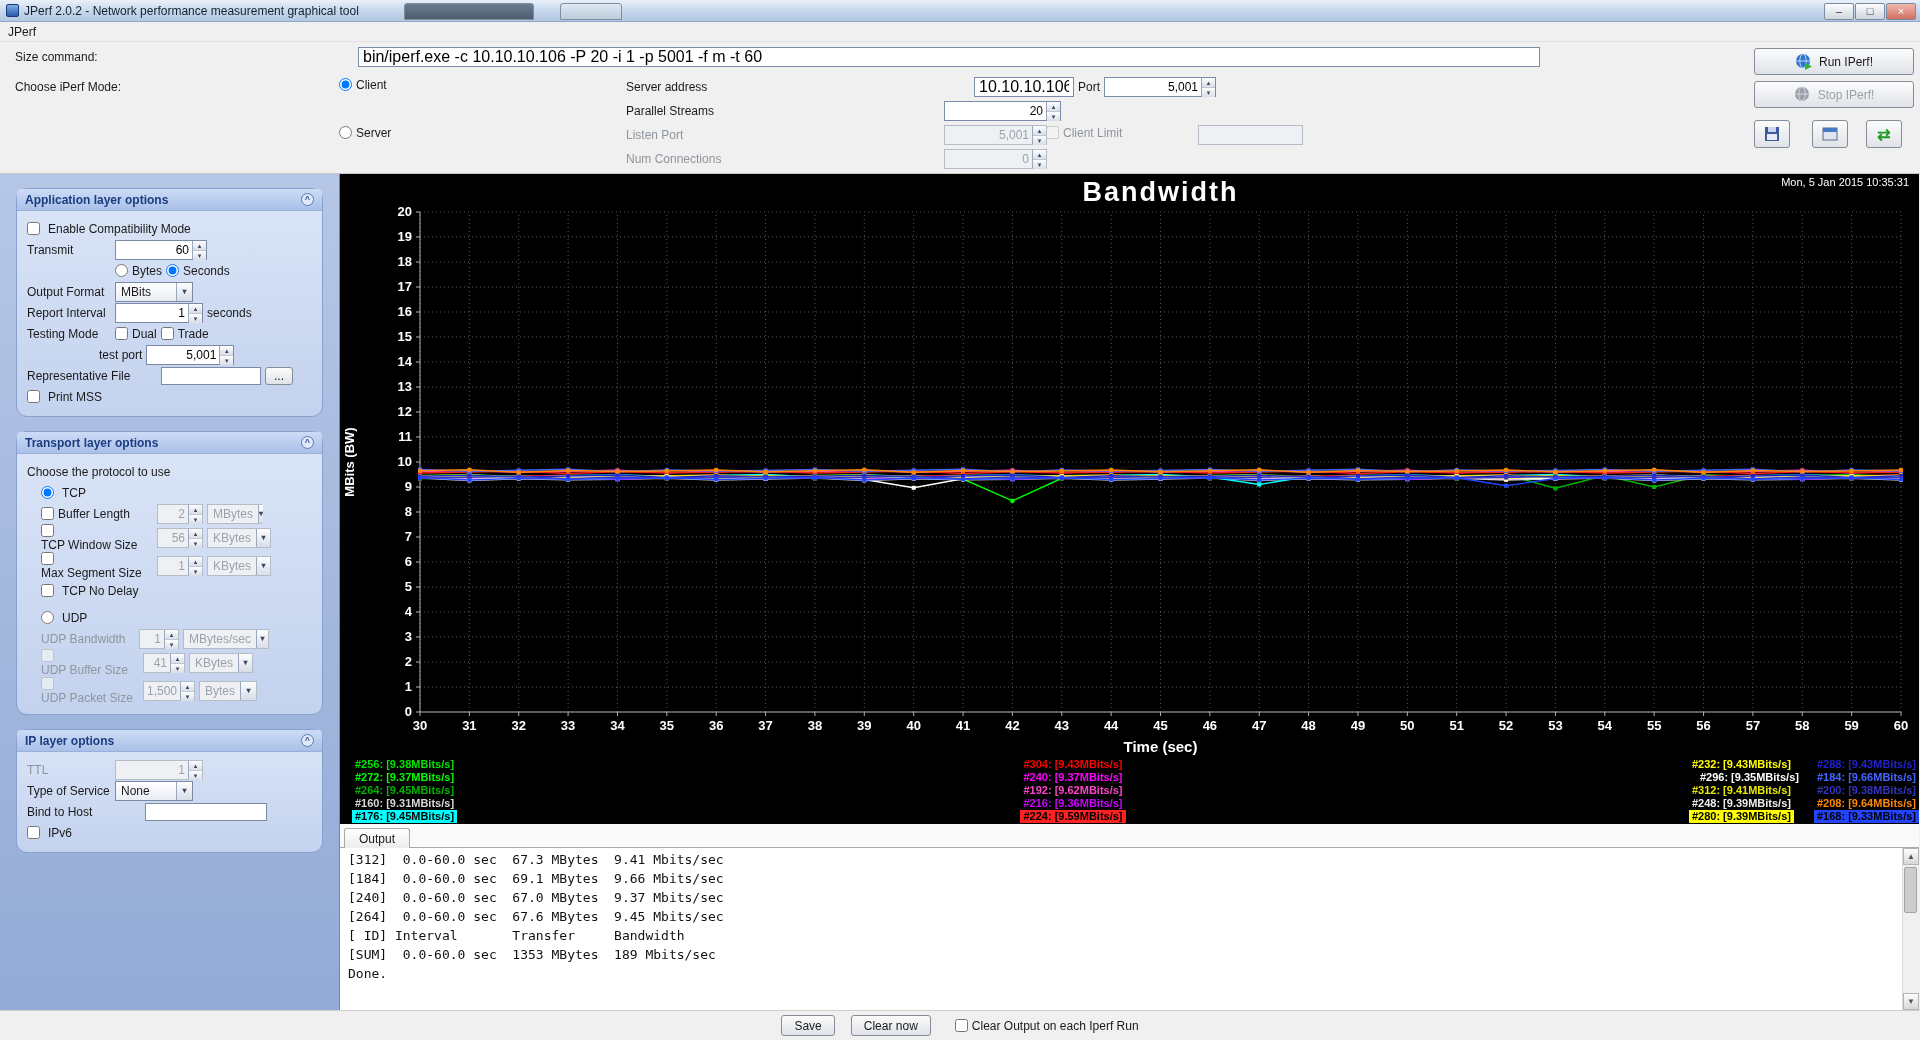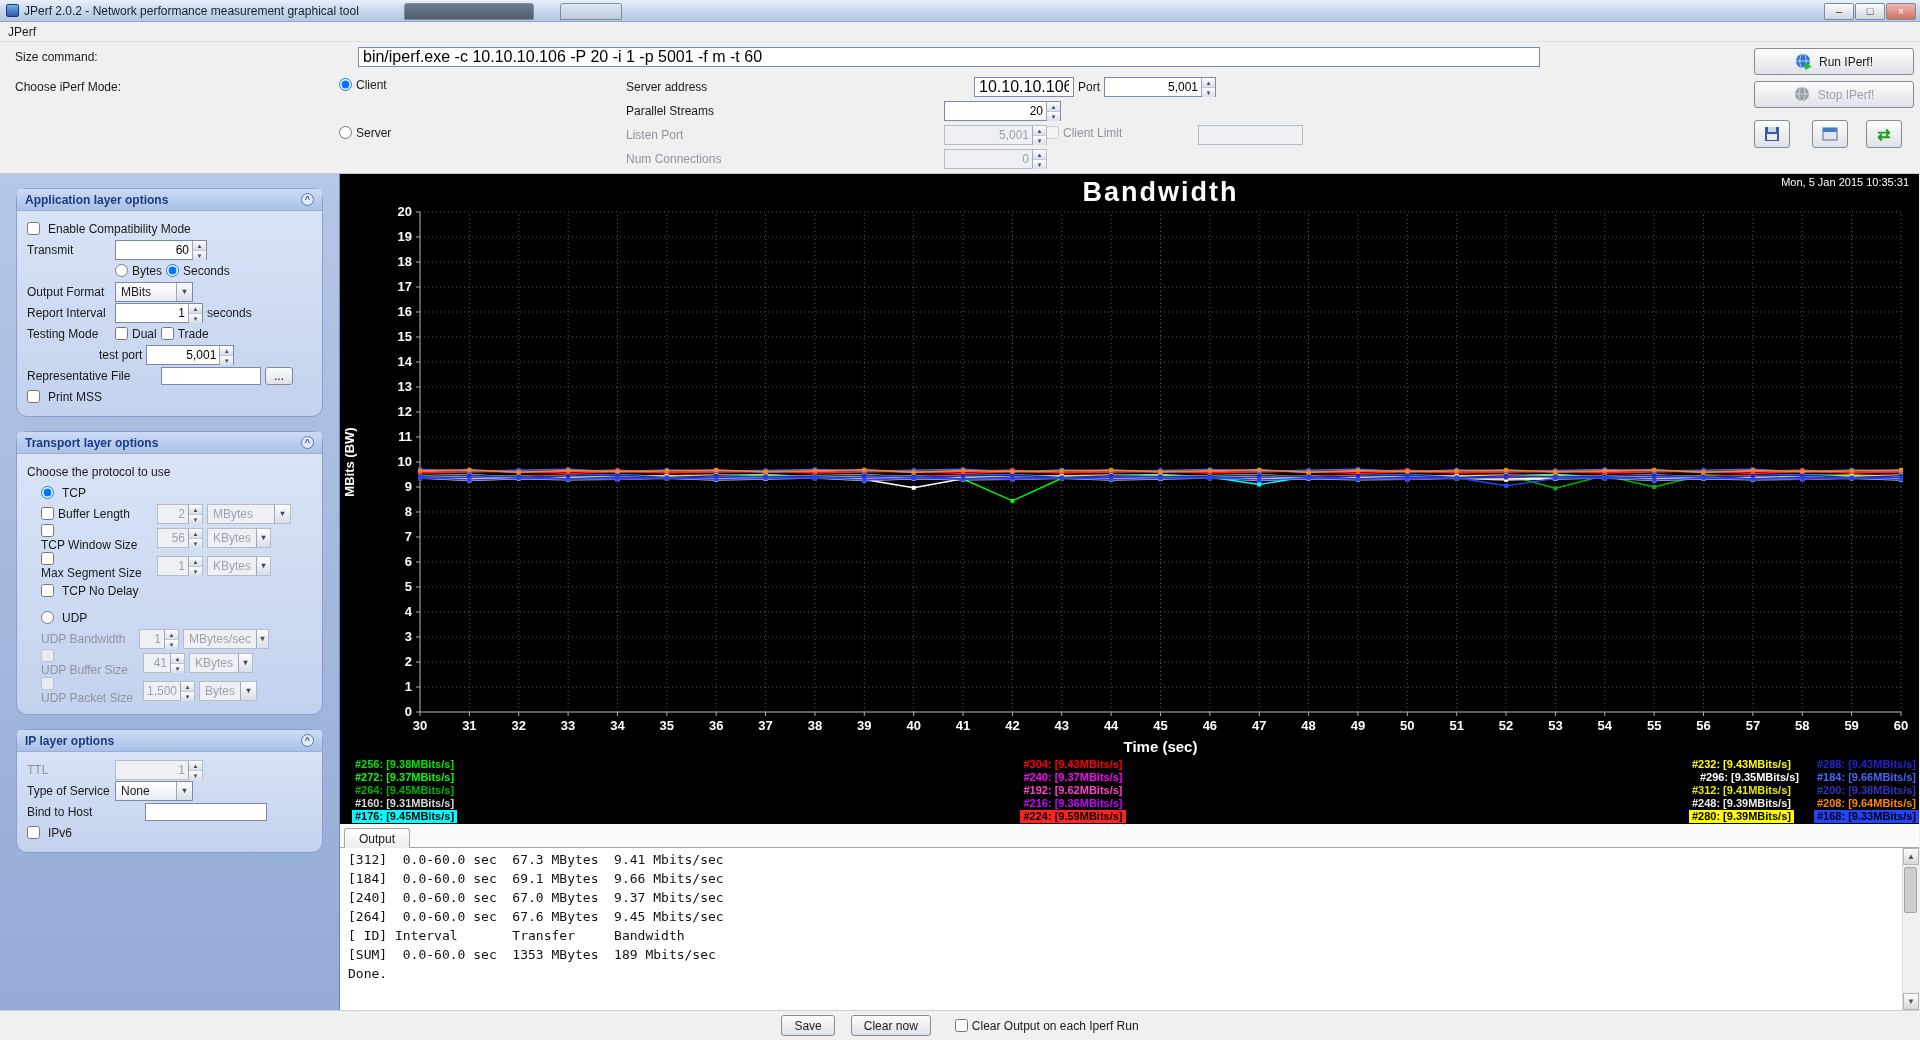--- a/index.html
+++ b/index.html
@@ -277,21 +277,21 @@
         </div>
         <div class="row ind">
           <span style="width:112px"><input type="checkbox" style=""><span class="lbl">Buffer Length</span></span>
           <span class="spin dis" style="width:46px">
             <input disabled="" value="2" style="">
             <span class="arr">
                 <i>▴</i>
                 <i>▾</i>
               </span>
           </span>
-          <span class="dd dis" style="width:84px">
+          <span class="dd dis" style="width:55px">
               <span>MBytes</span>
               <b>▾</b>
             </span>
         </div>
         <div class="row ind">
           <span style="width:112px"><input type="checkbox" style=""><span class="lbl">TCP Window Size</span></span>
           <span class="spin dis" style="width:46px">
             <input disabled="" value="56" style="">
             <span class="arr">
                 <i>▴</i>

